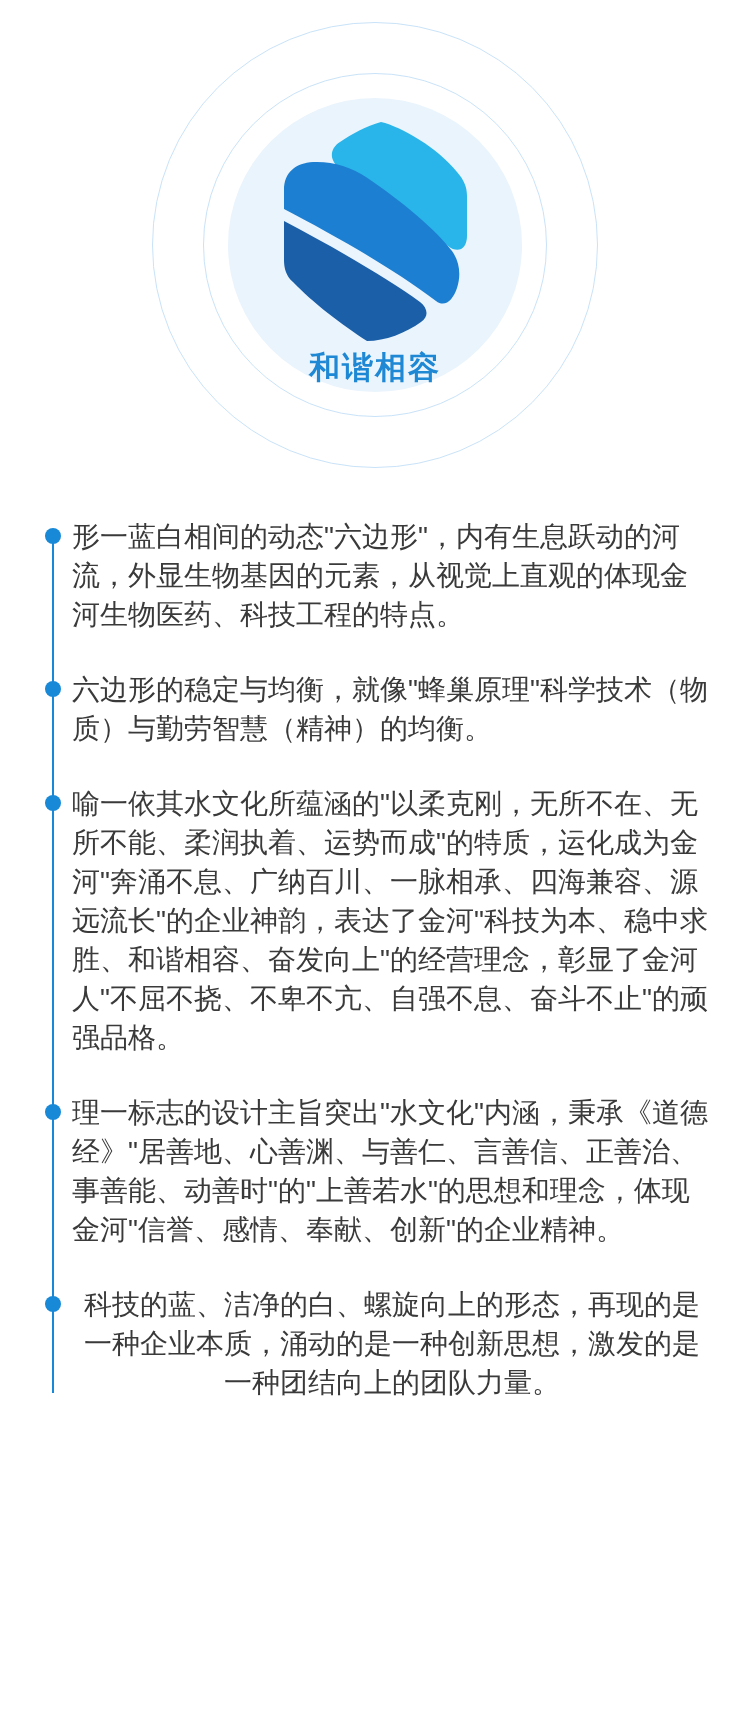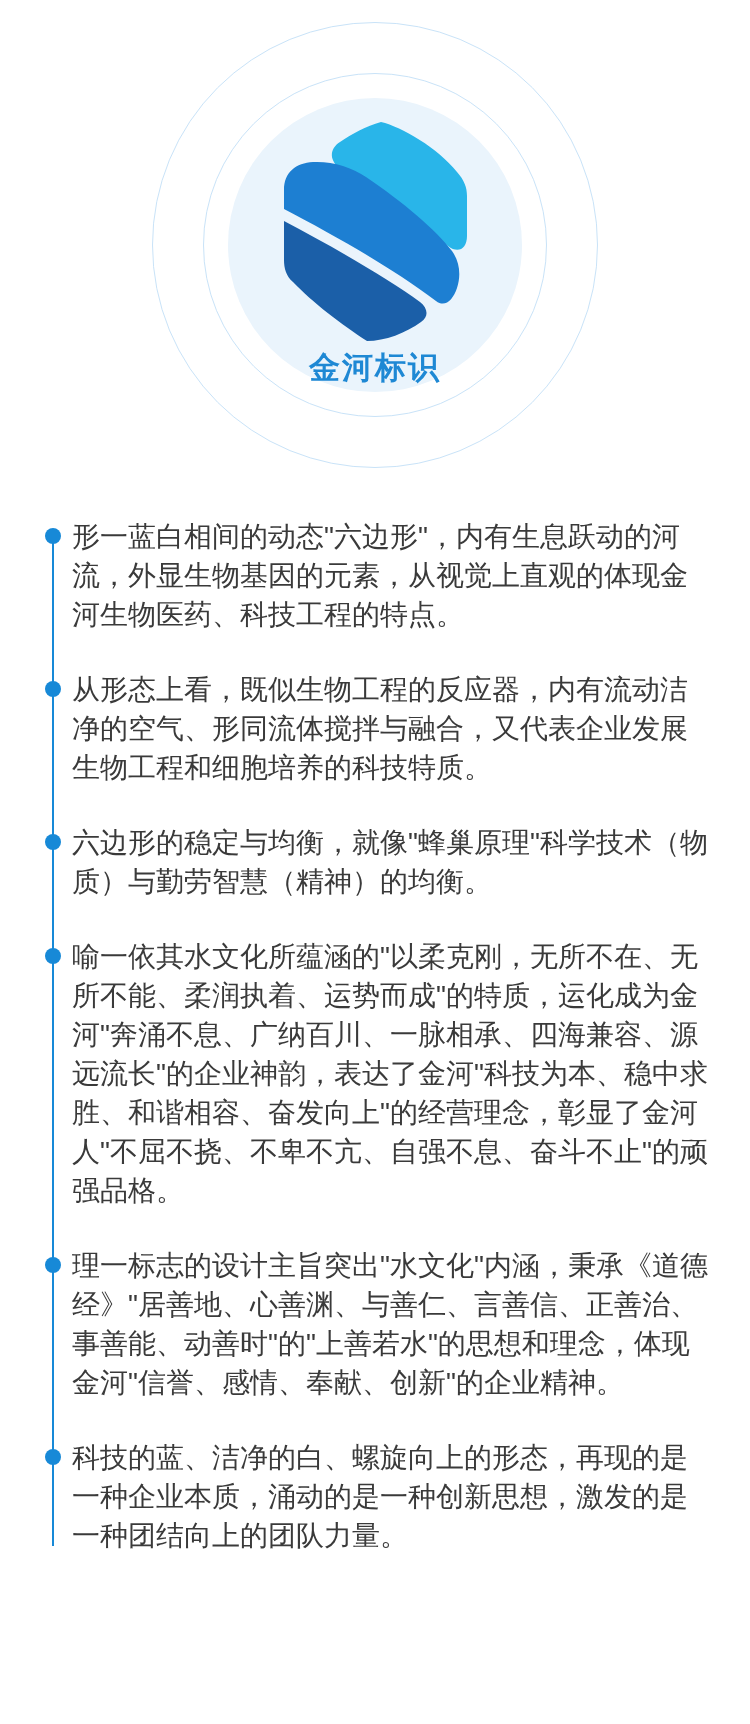--- a/index.html
+++ b/index.html
@@ -69,21 +69,21 @@
     left:52px;
     top:19px;
     bottom:64px;
     width:2px;
     background:var(--accent);
   }
   .tl-item{
     position:relative;
     margin-bottom:36px;
   }
-  .tl-item:last-child{margin-bottom:0;}
+  .tl-item:last-child{margin-bottom:0;text-align:center;}
   .tl-dot{
     position:absolute;
     left:-27px;
     top:11px;
     width:16px;height:16px;
     border-radius:50%;
     background:var(--accent);
   }
   .tl-text{
     display:block;
@@ -117,32 +117,28 @@
          C183 190 175 198 166 191
          C121 157 62 124 14 99 Z"></path>
     <path class="band-dark" d="M14 111
          C62 136 120 170 150 192
          C158 198 159 207 151 212
          C136 223 115 231 97 231
          C72 215 42 192 23 172
          C16 166 14 158 14 150
          L14 111 Z"></path>
   </svg>
-  <div class="logo-caption">金河标识</div>
+  <div class="logo-caption">和谐相容</div>
 </div>
 
 <ul class="timeline">
   <div class="tl-connector"></div>
   <li class="tl-item">
     <span class="tl-dot"></span>
     <span class="tl-text">形一蓝白相间的动态"六边形"，内有生息跃动的河流，外显生物基因的元素，从视觉上直观的体现金河生物医药、科技工程的特点。</span>
-  </li>
-  <li class="tl-item">
-    <span class="tl-dot"></span>
-    <span class="tl-text">从形态上看，既似生物工程的反应器，内有流动洁净的空气、形同流体搅拌与融合，又代表企业发展生物工程和细胞培养的科技特质。</span>
   </li>
   <li class="tl-item">
     <span class="tl-dot"></span>
     <span class="tl-text">六边形的稳定与均衡，就像"蜂巢原理"科学技术（物质）与勤劳智慧（精神）的均衡。</span>
   </li>
   <li class="tl-item">
     <span class="tl-dot"></span>
     <span class="tl-text">喻一依其水文化所蕴涵的"以柔克刚，无所不在、无所不能、柔润执着、运势而成"的特质，运化成为金河"奔涌不息、广纳百川、一脉相承、四海兼容、源远流长"的企业神韵，表达了金河"科技为本、稳中求胜、和谐相容、奋发向上"的经营理念，彰显了金河人"不屈不挠、不卑不亢、自强不息、奋斗不止"的顽强品格。</span>
   </li>
   <li class="tl-item">

